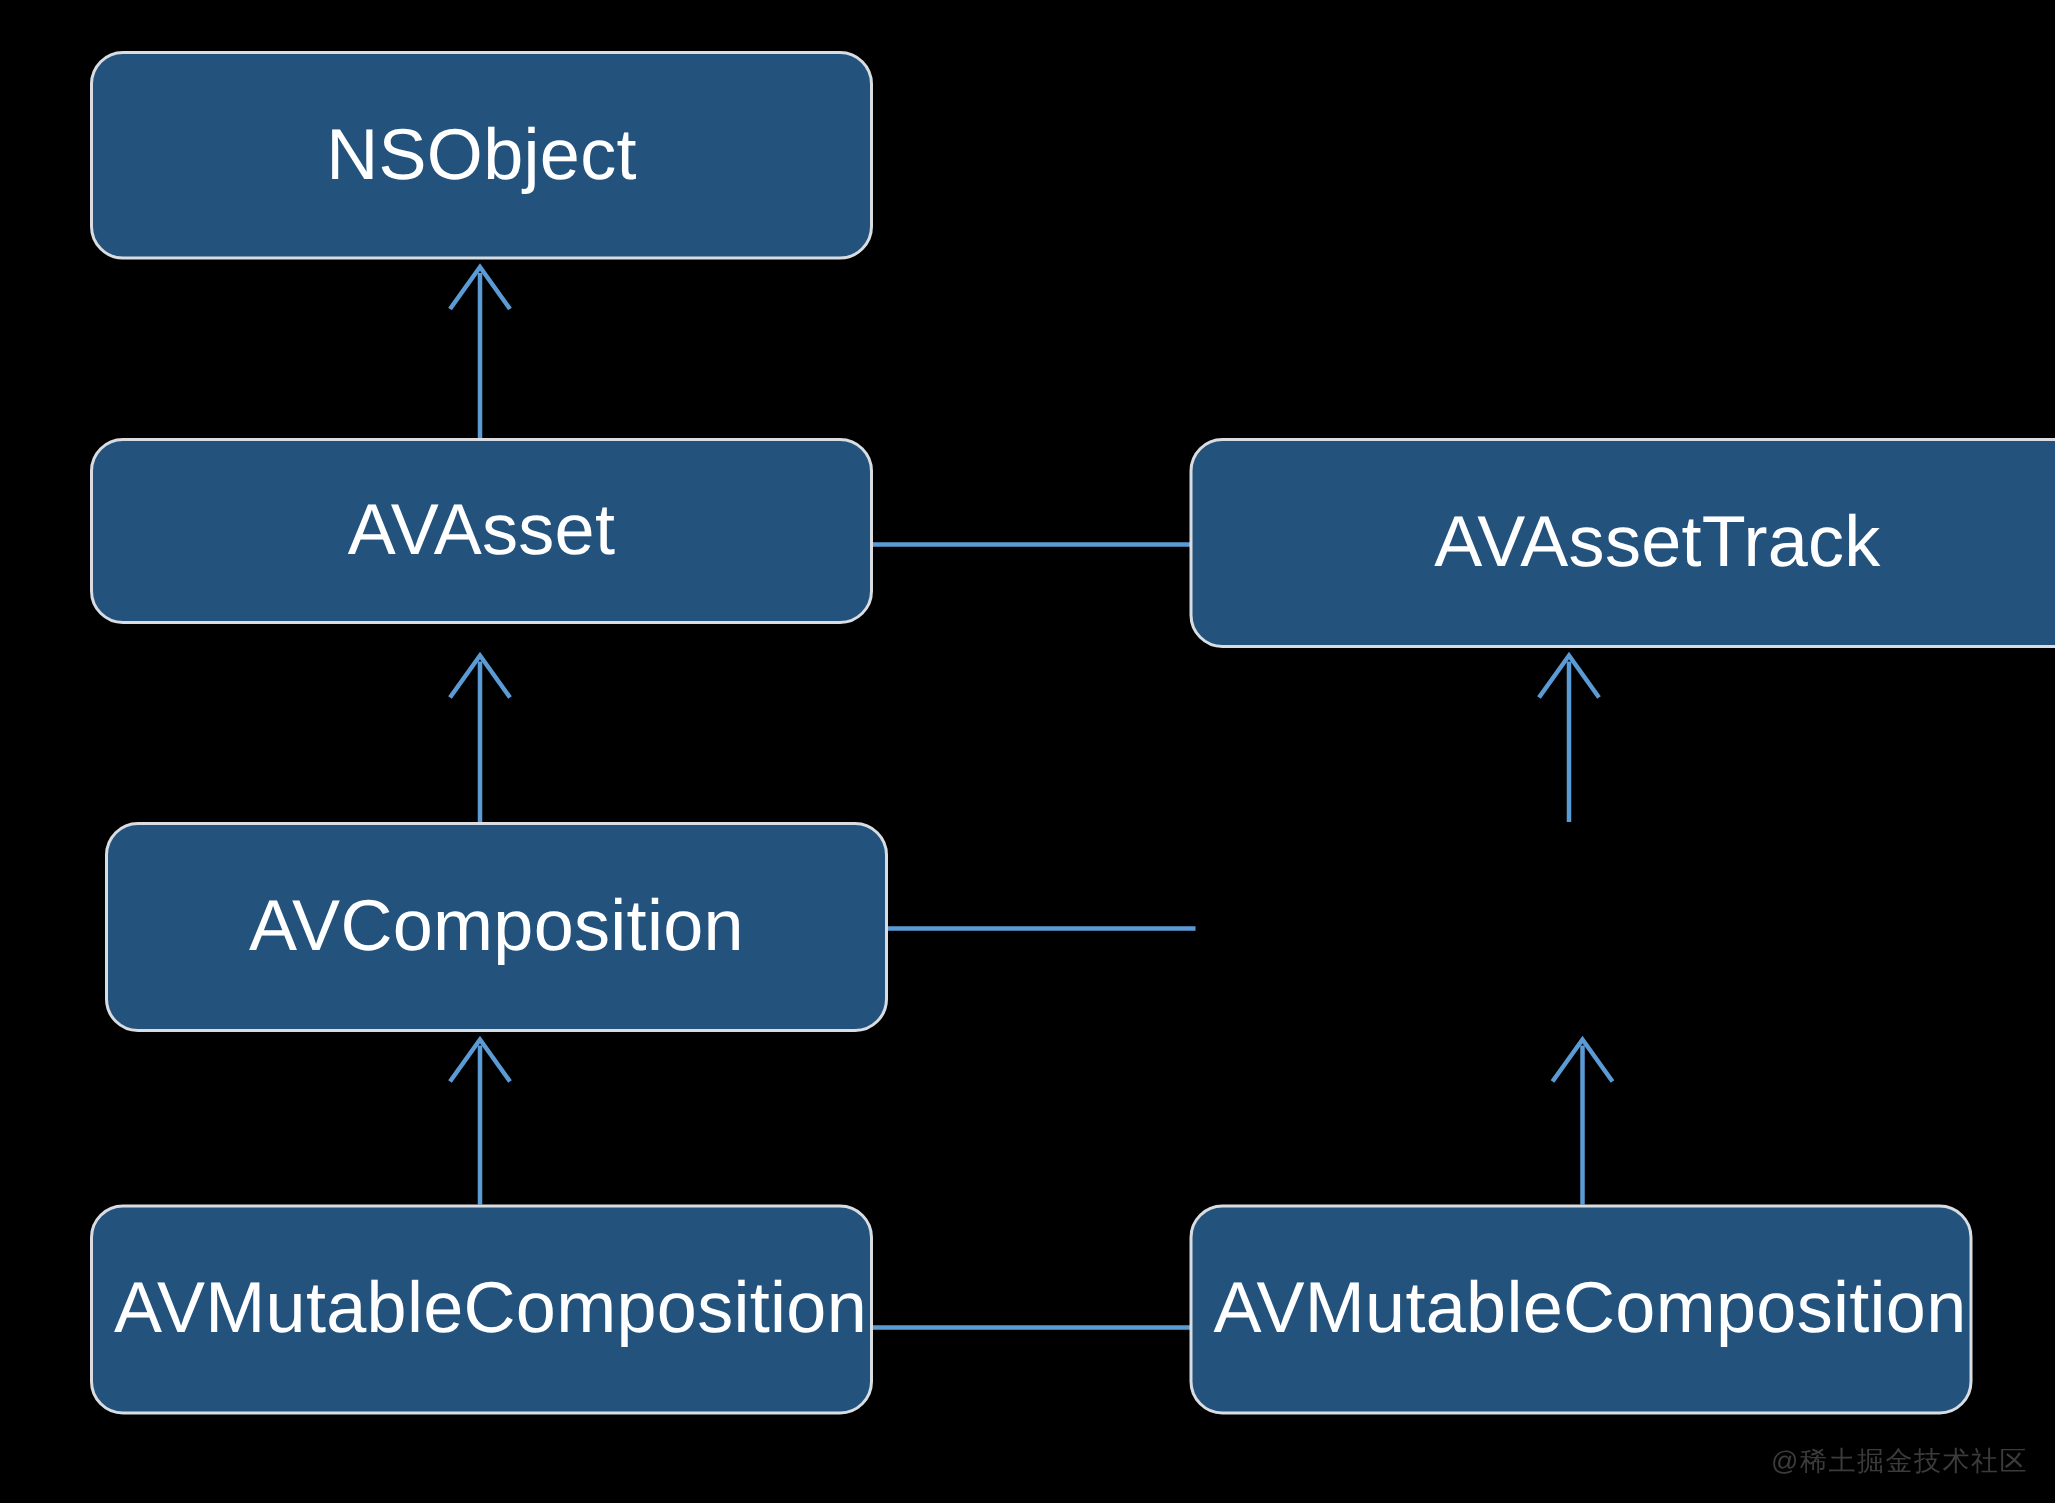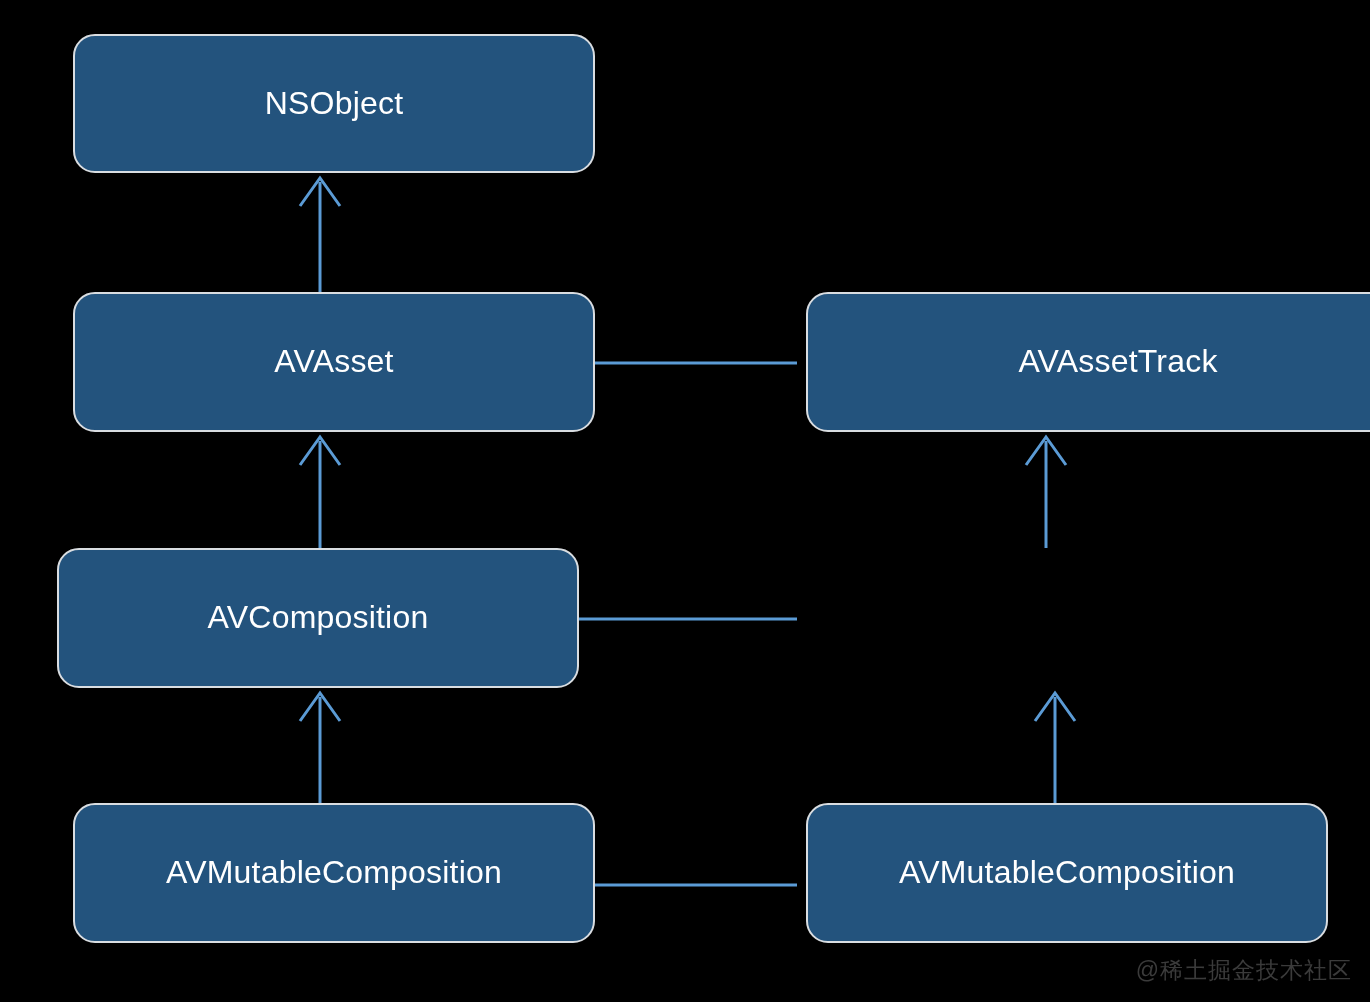--- a/index.html
+++ b/index.html
@@ -30,41 +30,40 @@
     position: absolute;
     box-sizing: border-box;
     background: #23537d;
     border: 2px solid #d9dde1;
     border-radius: 22px;
     display: flex;
     align-items: center;
     justify-content: center;
     text-align: center;
     color: #ffffff;
-    font-size: 32px;
+    font-size: 48px;
     font-weight: 400;
     letter-spacing: 0.2px;
     line-height: 1.16;
     padding: 4px 14px;
     z-index: 2;
-    margin-left: 13px;
   }
   .node .label {
     display: block;
     width: 100%;
   }
   .node .label .l2 {
     display: block;
   }
   #watermark {
     position: absolute;
     right: 18px;
     bottom: 16px;
     color: #3b3b3b;
-    font-size: 23px;
+    font-size: 18px;
     letter-spacing: 1px;
     z-index: 3;
     white-space: nowrap;
   }
 </style>
 </head>
 <body>
 
 <div id="canvas">
 
@@ -97,29 +96,29 @@
 
     <line x1="578" y1="363" x2="797" y2="363" stroke="#5b9bd5" stroke-width="3"></line>
     <line x1="578" y1="619" x2="797" y2="619" stroke="#5b9bd5" stroke-width="3"></line>
     <line x1="578" y1="885" x2="797" y2="885" stroke="#5b9bd5" stroke-width="3"></line>
   </svg>
 
   <div class="node" style="left:60px; top:34px; width:522px; height:139px;">
     <span class="label">NSObject</span>
   </div>
 
-  <div class="node" style="left:60px; top:292px; width:522px; height:140px;">
+  <div class="node" style="left:60px; top:292px; width:522px; height:124px;">
     <span class="label">AVAsset</span>
   </div>
 
   <div class="node" style="left:793px; top:292px; width:624px; height:140px;">
     <span class="label">AVAssetTrack</span>
   </div>
 
-  <div class="node" style="left:44px; top:548px; width:522px; height:140px;">
+  <div class="node" style="left:70px; top:548px; width:522px; height:140px;">
     <span class="label">AVComposition</span>
   </div>
 
 
   <div class="node" style="left:60px; top:803px; width:522px; height:140px;">
     <span class="label">AVMutableComposition</span>
   </div>
 
   <div class="node" style="left:793px; top:803px; width:522px; height:140px;">
     <span class="label">

